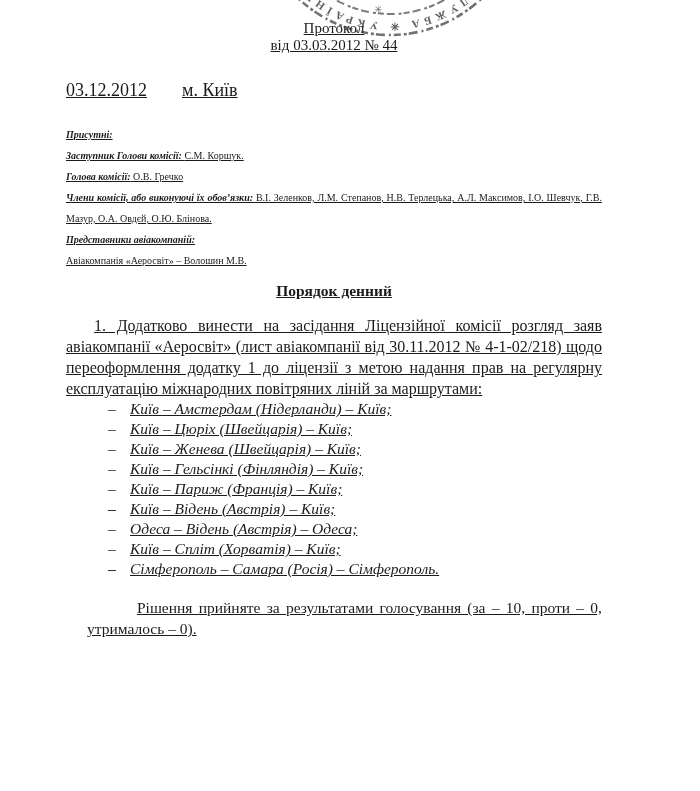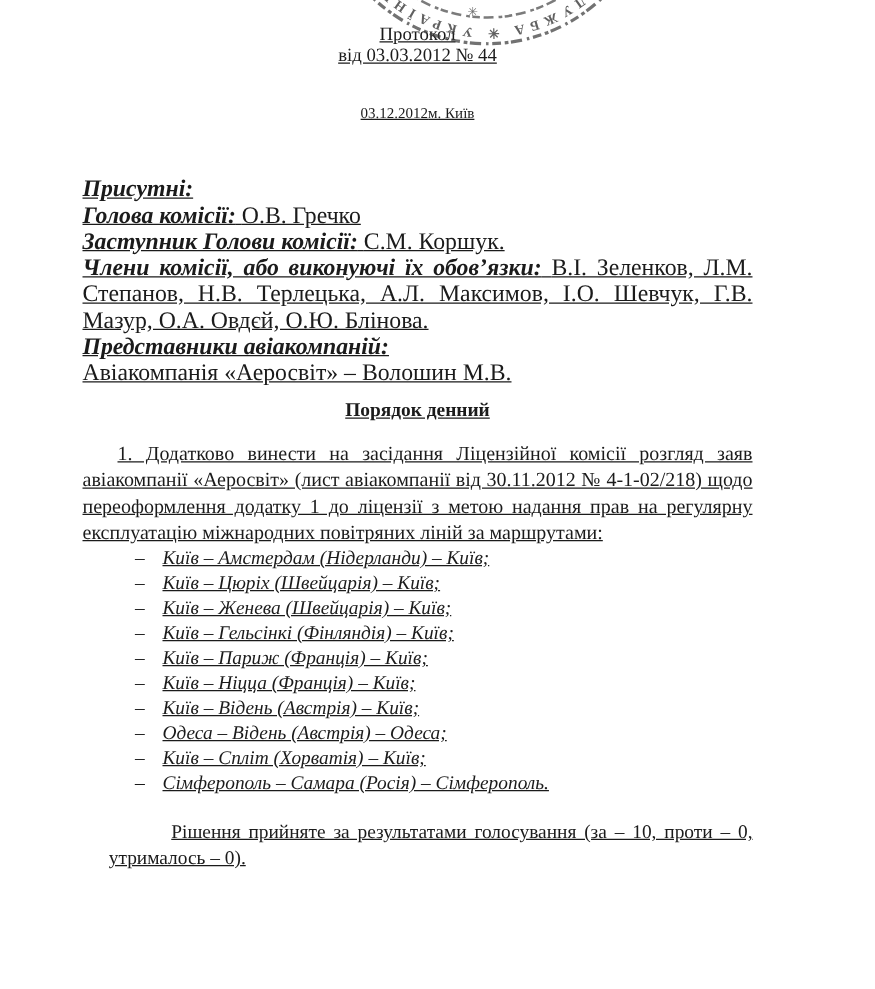--- a/index.html
+++ b/index.html
@@ -29,28 +29,29 @@
     padding: 20px 98px 0 66px;
     text-decoration: underline;
   }
   .title-block {
     text-align: center;
     font-size: 15px;
     line-height: 17px;
   }
   .dateline {
     display: flex;
-    justify-content: center;
+    justify-content: flex-start;
     margin-top: 26px;
-    font-size: 12px;
+    font-size: 18px;
     line-height: 21px;
+    gap: 35px;
   }
   .attendees {
-    margin-top: 40px;
-    font-size: 19px;
+    margin-top: 23px;
+    font-size: 10px;
     line-height: 21px;
   }
   .lbl {
     font-weight: bold;
     font-style: italic;
   }
   .members-par {
     text-align: justify;
   }
   .agenda-heading {
@@ -118,38 +119,38 @@
       <div>від 03.03.2012 № 44</div>
     </div>
 
     <div class="dateline">
       <span>03.12.2012</span>
       <span>м. Київ</span>
     </div>
 
     <div class="attendees">
       <div class="lbl">Присутні:</div>
+      <div><span class="lbl">Заступник Голови комісії:</span> <span>С.М. Коршук.</span></div>
       <div><span class="lbl">Голова комісії:</span> <span>О.В. Гречко</span></div>
-      <div><span class="lbl">Заступник Голови комісії:</span> <span>С.М. Коршук.</span></div>
       <div class="members-par"><span class="lbl">Члени комісії, або виконуючі їх обов’язки:</span> <span>В.І. Зеленков, Л.М. Степанов, Н.В. Терлецька, А.Л. Максимов, І.О. Шевчук, Г.В. Мазур, О.А. Овдєй, О.Ю. Блінова.</span></div>
       <div class="lbl">Представники авіакомпаній:</div>
       <div>Авіакомпанія «Аеросвіт» – Волошин М.В.</div>
     </div>
 
     <div class="agenda-heading">Порядок денний</div>
 
     <div class="para1">1. Додатково винести на засідання Ліцензійної комісії розгляд заяв авіакомпанії «Аеросвіт» (лист авіакомпанії від 30.11.2012 № 4-1-02/218) щодо переоформлення додатку 1 до ліцензії з метою надання прав на регулярну експлуатацію міжнародних повітряних ліній за маршрутами:</div>
 
     <div class="routes">
       <div class="route"><span class="route-dash">–</span><span>Київ – Амстердам (Нідерланди) – Київ;</span></div>
       <div class="route"><span class="route-dash">–</span><span>Київ – Цюріх (Швейцарія) – Київ;</span></div>
       <div class="route"><span class="route-dash">–</span><span>Київ – Женева (Швейцарія) – Київ;</span></div>
       <div class="route"><span class="route-dash">–</span><span>Київ – Гельсінкі (Фінляндія) – Київ;</span></div>
       <div class="route"><span class="route-dash">–</span><span>Київ – Париж (Франція) – Київ;</span></div>
-      <div class="route"><span class="route-dash">–</span><span>Київ – Ніцца (Франція) – Київ;</span></div>
+      <div class="route"><span class="route-dash">–</span></div>
       <div class="route"><span class="route-dash">–</span><span>Київ – Відень (Австрія) – Київ;</span></div>
       <div class="route"><span class="route-dash">–</span><span>Одеса – Відень (Австрія) – Одеса;</span></div>
       <div class="route"><span class="route-dash">–</span><span>Київ – Спліт (Хорватія) – Київ;</span></div>
       <div class="route"><span class="route-dash">–</span></div>
       <div class="route"><span class="route-dash">–</span><span>Сімферополь – Самара (Росія) – Сімферополь.</span></div>
     </div>
 
     <div class="decision">Рішення прийняте за результатами голосування (за – 10, проти – 0, утрималось – 0).</div>
 
   </div>

